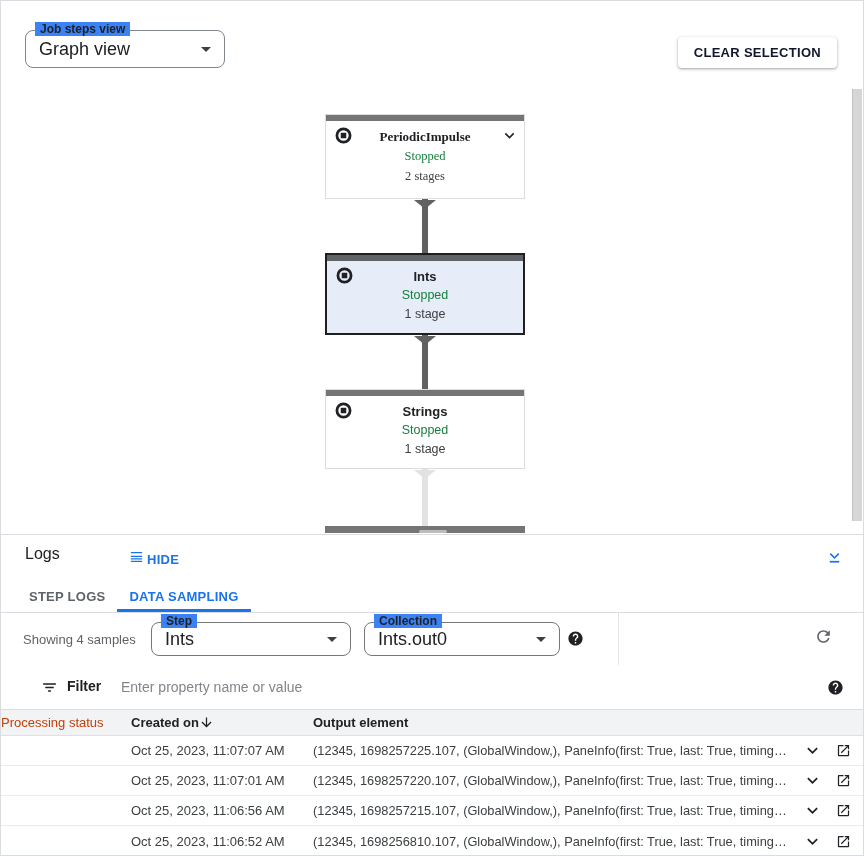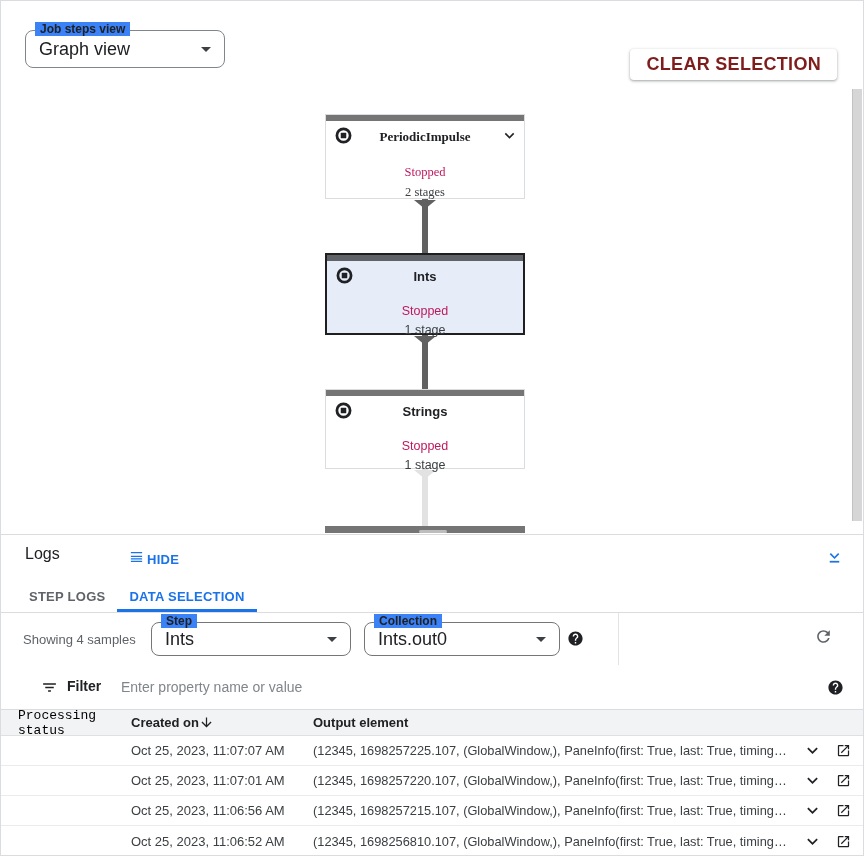--- a/index.html
+++ b/index.html
@@ -13,33 +13,33 @@
   .select-field { position:absolute; background:#fff; border:1px solid #80868b;
                   border-radius:8px; cursor:pointer; }
   .select-label { position:absolute; top:-9px; left:9px; background:#3b82f6; padding:0 5px;
                   font-size:12px; font-weight:bold; color:#202124; line-height:1.2; white-space:nowrap; }
   .select-value { position:absolute; left:13px; top:50%; transform:translateY(-50%);
                   font-size:18px; color:#202124; white-space:nowrap; }
   .select-arrow { position:absolute; right:13px; top:50%; margin-top:-2px; width:0; height:0;
                   border-left:5px solid transparent; border-right:5px solid transparent;
                   border-top:5px solid #3c4043; }
   #job-steps-select { left:24px; top:29px; width:200px; height:38px; }
-  .clear-btn { position:absolute; right:26px; top:48px; height:31px; padding:0 16px;
-               background:#fff; border:none; border-radius:4px; color:#7f1d1d;
-               font-size:18px; font-weight:bold; letter-spacing:.3px; font-family:inherit;
+  .clear-btn { position:absolute; right:26px; top:36px; height:31px; padding:0 16px;
+               background:#fff; border:none; border-radius:4px; color:#0f172a;
+               font-size:13px; font-weight:bold; letter-spacing:.3px; font-family:inherit;
                box-shadow:0 1px 2px 0 rgba(60,64,67,.3), 0 1px 3px 1px rgba(60,64,67,.15);
                cursor:pointer; }
 
   
   .graph-area { position:relative; height:448px; }
   .gnode { position:absolute; left:324px; width:200px; background:#fff;
            border:1px solid #dadce0; text-align:center; cursor:pointer; }
   .gnode .bar { position:absolute; top:0; left:0; right:0; height:6px; background:#757575; }
   .gnode .ntitle { margin-top:14px; font-size:13px; font-weight:bold; color:#202124; }
-  .gnode .nstatus { margin-top:20px; font-size:12.5px; color:#be185d; }
+  .gnode .nstatus { margin-top:4px; font-size:12.5px; color:#15803d; }
   .gnode .nstages { margin-top:5px; font-size:12.5px; color:#3c4043; }
   .gnode .stop-ic { position:absolute; left:9px; top:12px; line-height:0; }
   .gnode .nchev { position:absolute; right:5px; top:11px; line-height:0; cursor:pointer; }
   #node-periodicimpulse { top:28px;  height:85px;font-family:Liberation Serif, serif; }
   #node-ints    { top:167px; height:82px; border:2px solid #1f1f1f; background:#e7edf8; }
   #node-ints .bar { background:#5f6368; }
   #node-strings { top:303px; height:80px; }
   .conn-line { position:absolute; left:421px; width:6px; background:#616161; }
   .conn-arrow { position:absolute; left:413px; width:0; height:0;
                 border-left:11px solid transparent; border-right:11px solid transparent;
@@ -81,21 +81,21 @@
   .filter-bar { position:relative; height:44px; }
   .filter-ic { position:absolute; left:40px; top:14px; line-height:0; }
   .filter-label { position:absolute; left:66px; top:13px; font-size:14px; font-weight:bold; color:#202124; }
   .filter-input { position:absolute; left:120px; top:8px; width:680px; height:28px; border:none;
                   outline:none; font-size:14px; font-family:inherit; color:#202124; background:transparent; }
   .filter-input::placeholder { color:#80868b; opacity:1; }
   #filter-help { left:826px; top:14px; }
 
   .thead { height:27px; background:#f1f3f4; border-top:1px solid #dadce0;
            border-bottom:1px solid #e0e0e0; display:flex; align-items:center; font-size:13px; }
-  .col-status { width:130px; padding-left:17px; color:#000000;font-family:Liberation Mono, monospace; }
+  .col-status { width:130px; color:#c2410c; }
   .col-created { width:182px; color:#202124; font-weight:bold; display:flex; align-items:center; cursor:pointer; }
   .col-output { flex:1; color:#202124; font-weight:bold; }
   .sort-ic { line-height:0; }
 
   .trow { height:30px; display:flex; align-items:center; border-bottom:1px solid #ebebeb;
           font-size:13px; color:#3c4043; }
   .trow:last-child { border-bottom:none; }
   .cell-status { width:130px; padding-left:22px; }
   .dot { width:9px; height:9px; border-radius:50%; background:#5f6368; }
   .cell-created { width:182px; white-space:nowrap; }
@@ -191,21 +191,21 @@
       <span class="collapse-btn">
         <svg width="19" height="19" viewBox="0 0 24 24" fill="#1a73e8">
             <path d="M7.41 7.59L12 12.17l4.59-4.58L18 9l-6 6-6-6 1.41-1.41z"></path>
             <rect x="6" y="17.5" width="12" height="2.2"></rect>
           </svg>
       </span>
     </div>
 
     <div class="tabbar">
       <div class="tab">STEP LOGS</div>
-      <div class="tab active">DATA SELECTION</div>
+      <div class="tab active">DATA SAMPLING</div>
     </div>
 
     <div class="sampling-row">
       <span class="showing">Showing 4 samples</span>
 
       <div class="select-field" id="step-select">
         <span class="select-label">Step</span>
         <span class="select-value">Ints</span>
         <span class="select-arrow"></span>
       </div>

